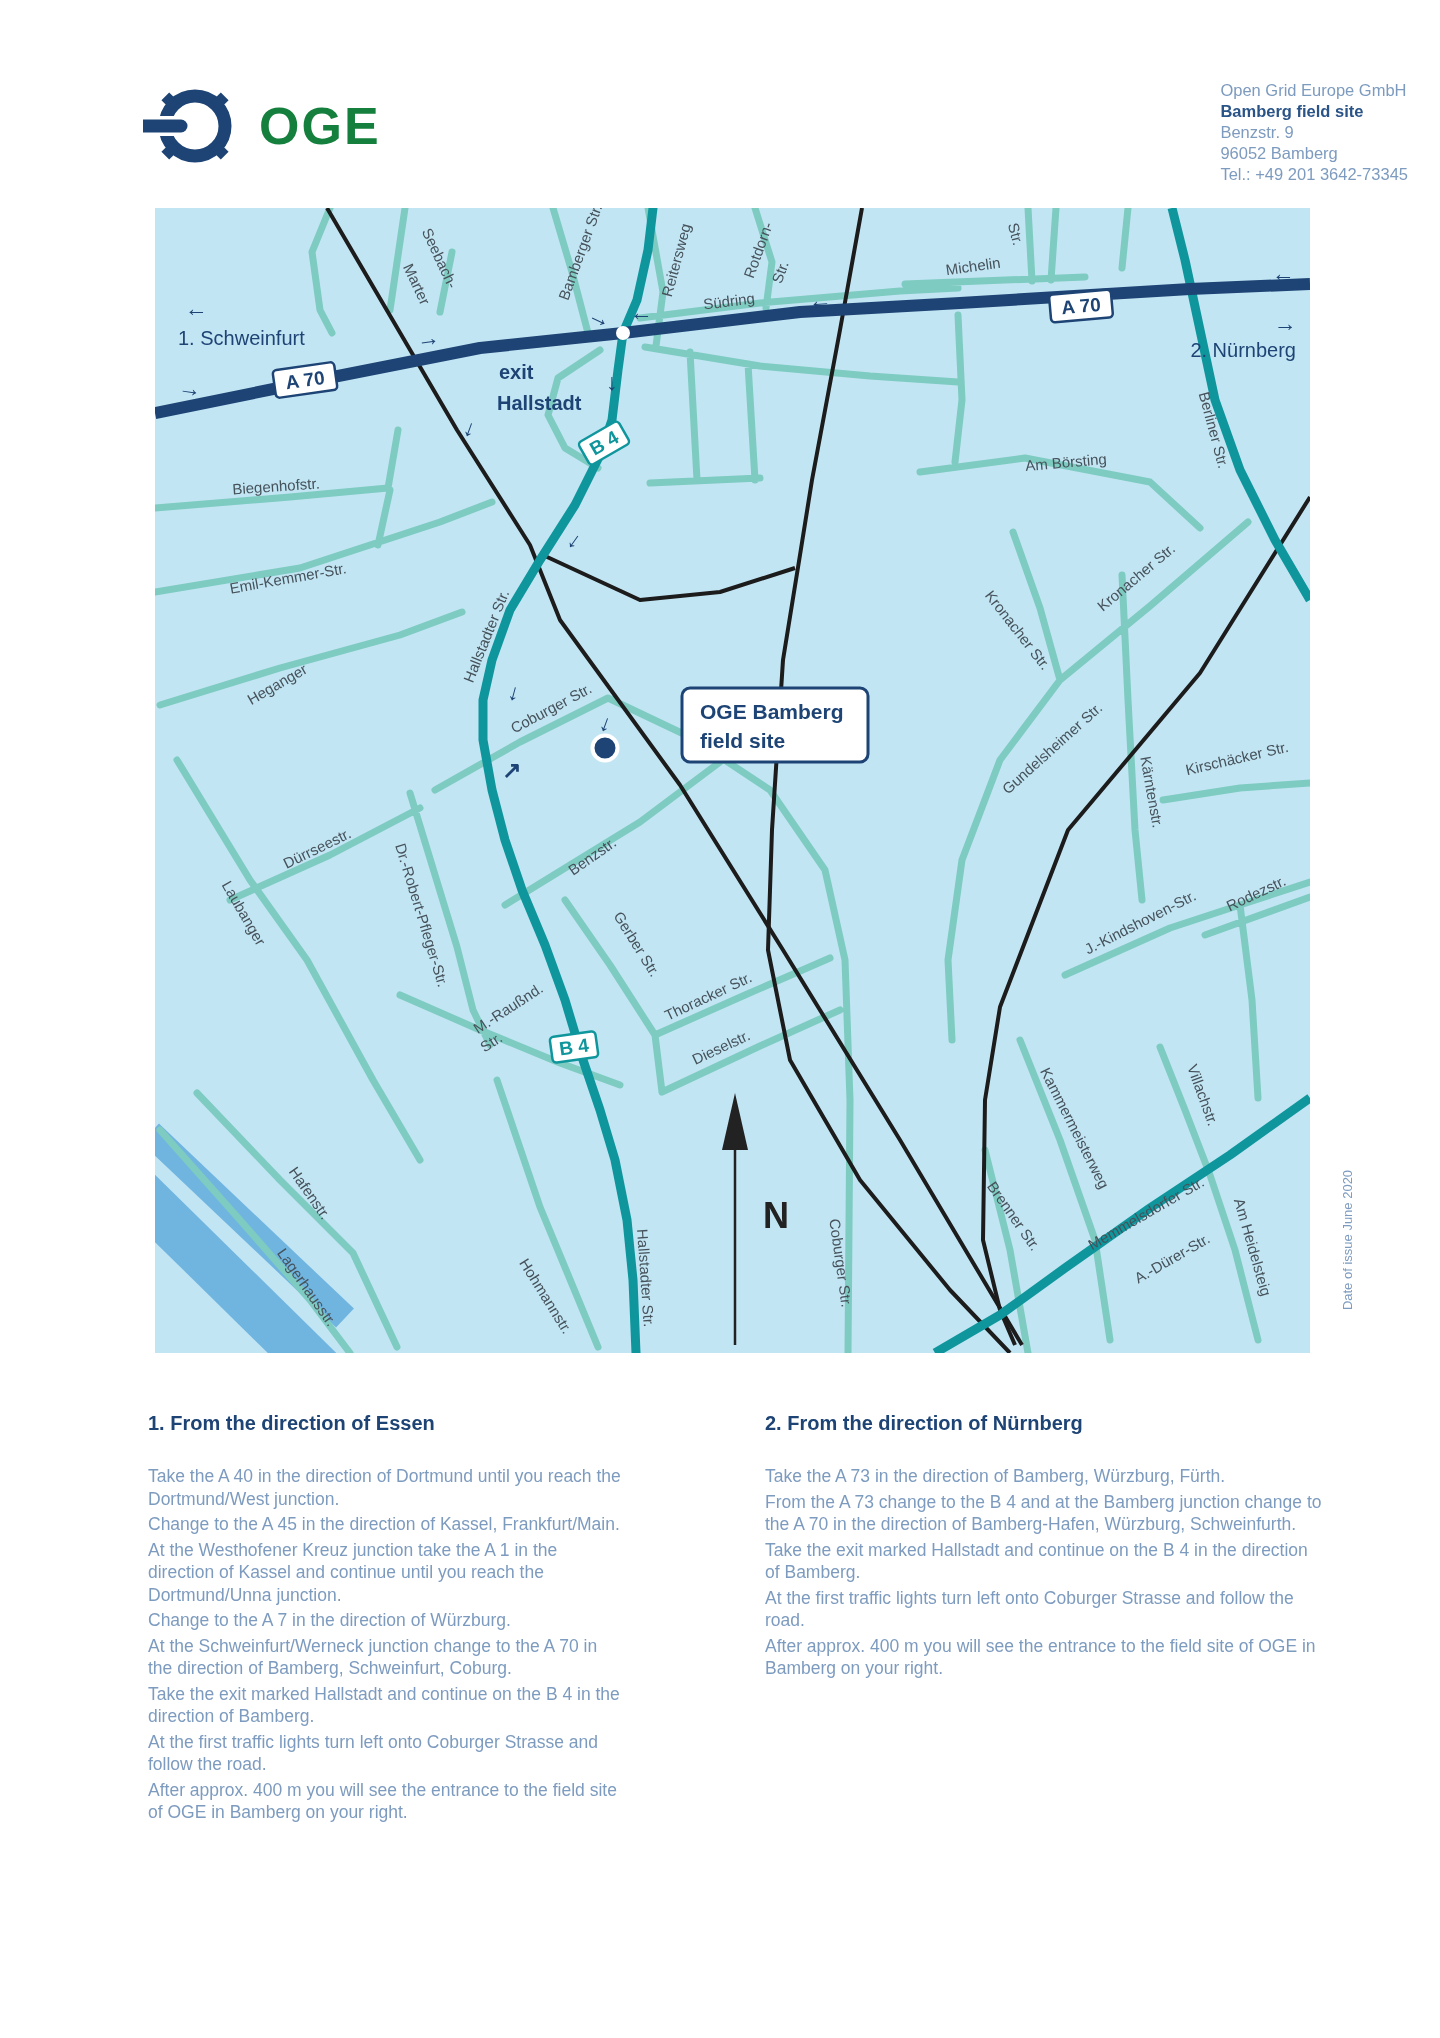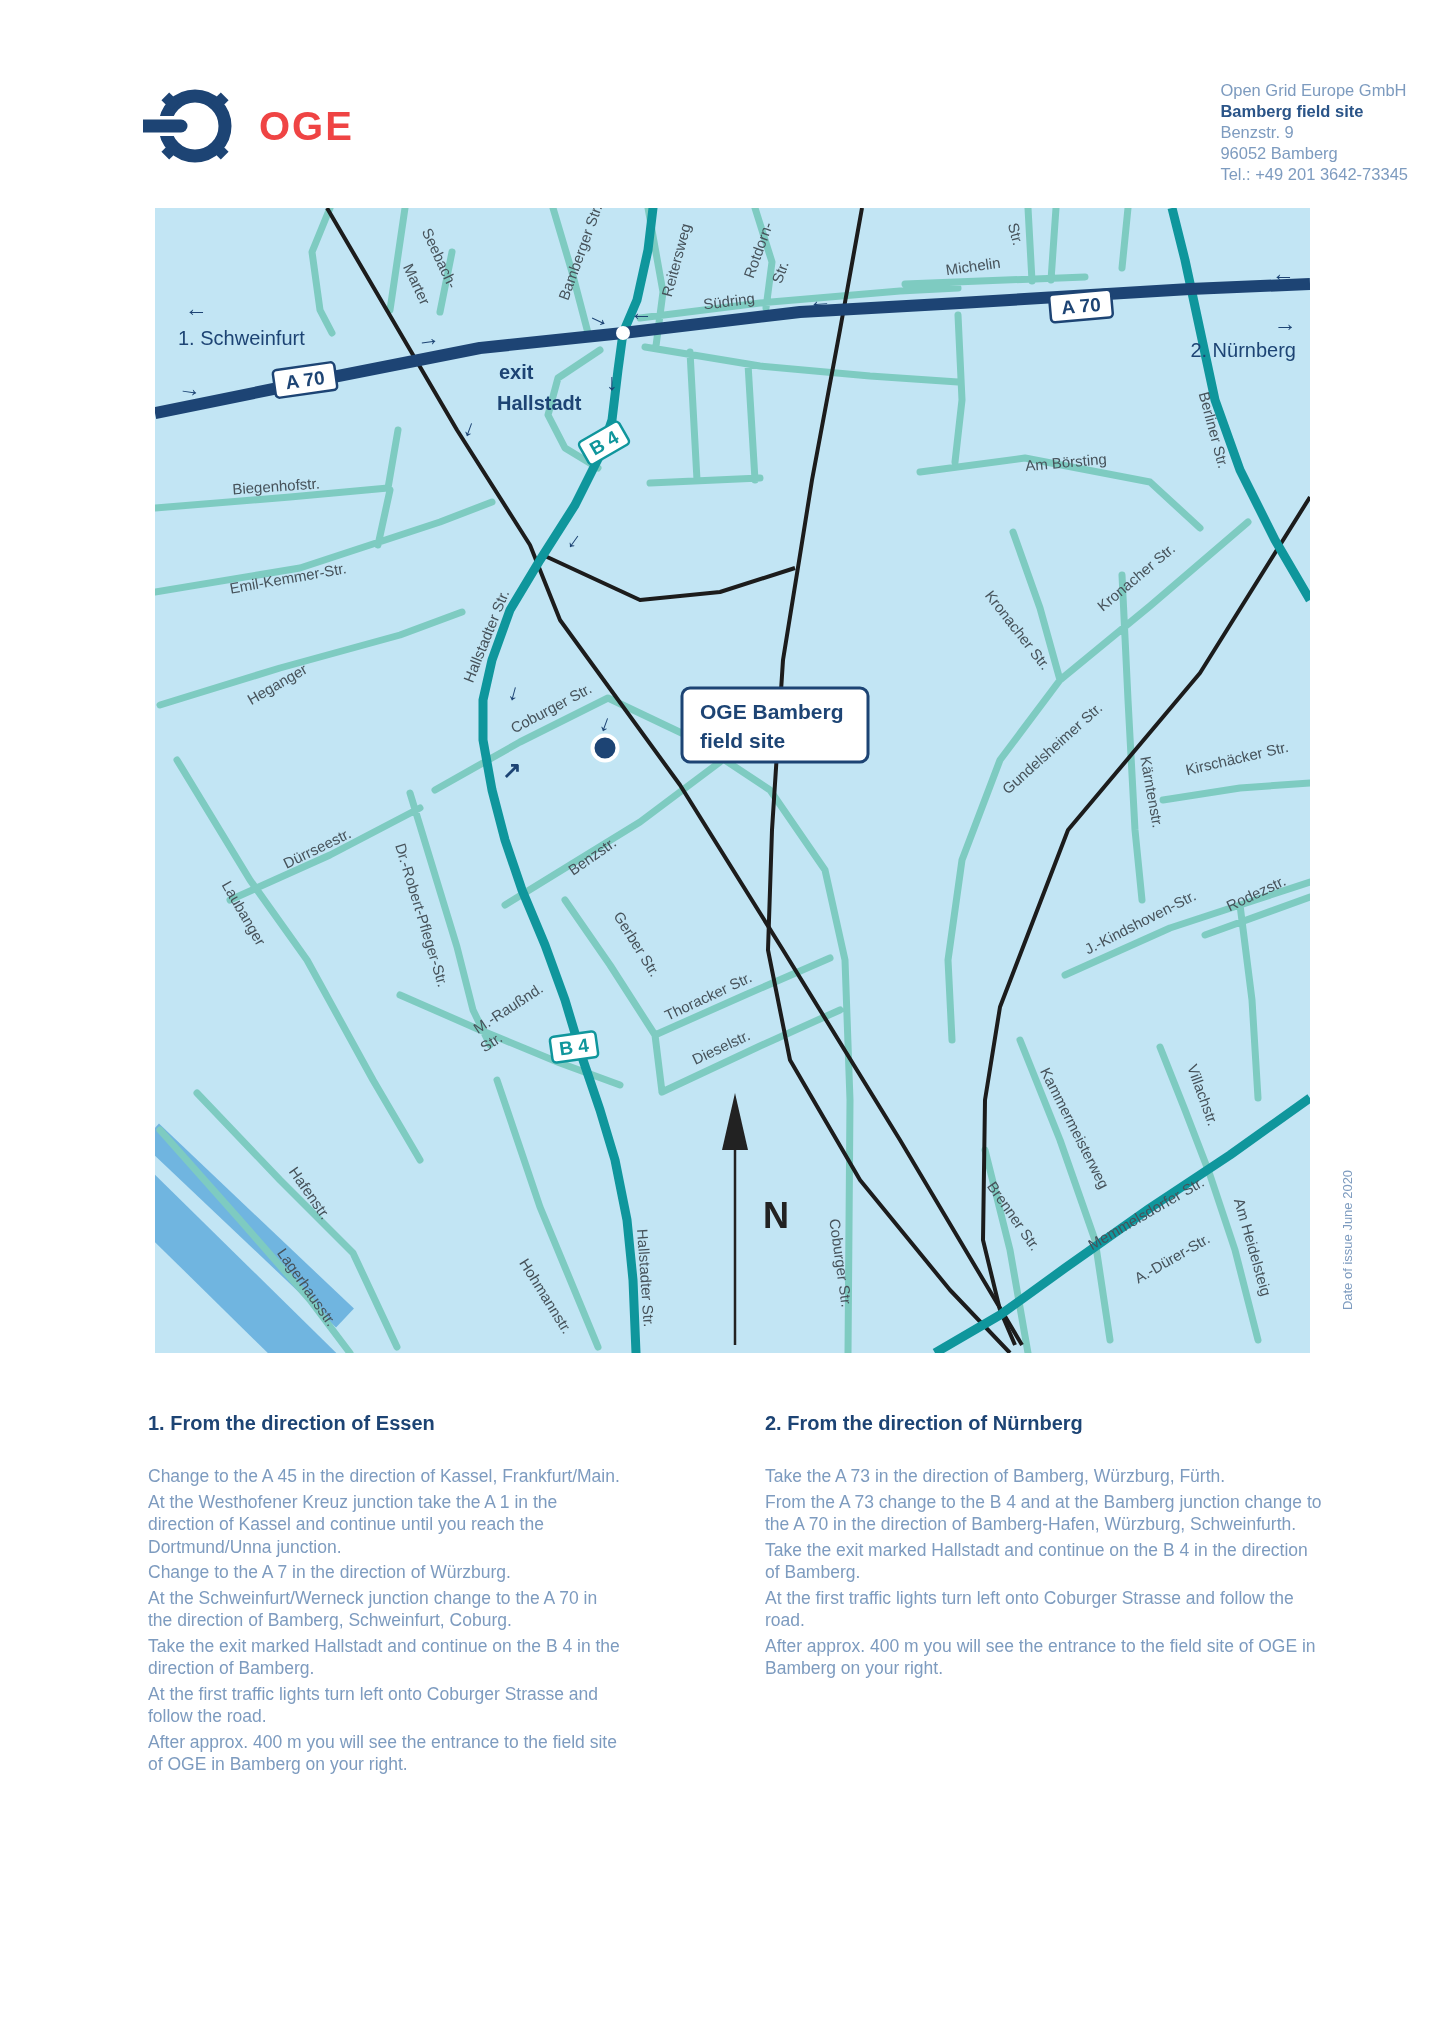--- a/index.html
+++ b/index.html
@@ -1,20 +1,20 @@
 <!DOCTYPE html>
 <html><head>
 <meta charset="utf-8">
 <style>
   html,body{margin:0;padding:0;background:#e8e8e8;}
   .page{position:relative;width:1440px;height:2038px;background:#ffffff;overflow:hidden;
         font-family:"Liberation Sans",sans-serif;}
   
   .logo{position:absolute;left:143px;top:76px;display:flex;align-items:center;gap:16px;}
-  .logo-text{font-size:40px;font-weight:bold;color:#ef4444;letter-spacing:2px;line-height:1;text-align:right;}
+  .logo-text{font-size:52px;font-weight:bold;color:#15803d;letter-spacing:2px;line-height:1;text-align:right;}
   .address{position:absolute;right:32px;top:80px;font-size:16.5px;
            line-height:21px;color:#7d9bbf;}
   .address .em{font-weight:bold;color:#2a5488;}
   
   .map{position:absolute;left:155px;top:208px;width:1155px;height:1145px;background:#c2e5f4;}
   .map svg{display:block;width:100%;height:100%;}
   svg text{font-family:"Liberation Sans",sans-serif;}
   .date-note{position:absolute;left:1238px;top:1232px;width:220px;height:16px;text-align:center;
              font-size:13px;color:#7d9bbf;transform:rotate(-90deg);}
   
@@ -199,20 +199,21 @@
         <text x="763" y="1228" font-size="36" font-weight="bold" fill="#222222">N</text>
       </g>
     </svg>
   </div>
 
   <div class="date-note">Date of issue June 2020</div>
 
   <section class="col col-left">
     <h2>1. From the direction of Essen</h2>
     <div class="paragraphs">
+        <p>Take the A 40 in the direction of Dortmund until you reach the Dortmund/West junction.</p>
         <p>Change to the A 45 in the direction of Kassel, Frankfurt/Main.</p>
         <p>At the Westhofener Kreuz junction take the A 1 in the direction of Kassel and continue until you reach the Dortmund/Unna junction.</p>
         <p>Change to the A 7 in the direction of Würzburg.</p>
         <p>At the Schweinfurt/Werneck junction change to the A 70 in the direction of Bamberg, Schweinfurt, Coburg.</p>
         <p>Take the exit marked Hallstadt and continue on the B 4 in the direction of Bamberg.</p>
         <p>At the first traffic lights turn left onto Coburger Strasse and follow the road.</p>
         <p>After approx. 400 m you will see the entrance to the field site of OGE in Bamberg on your right.</p>
       </div>
   </section>
   <section class="col col-right">

